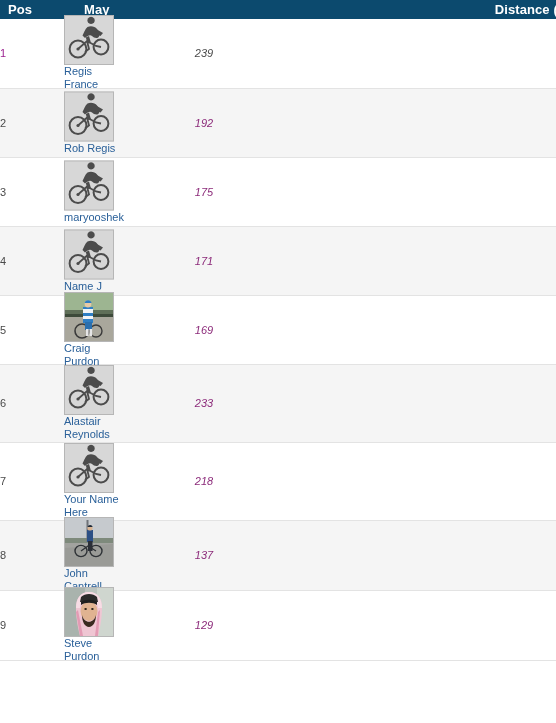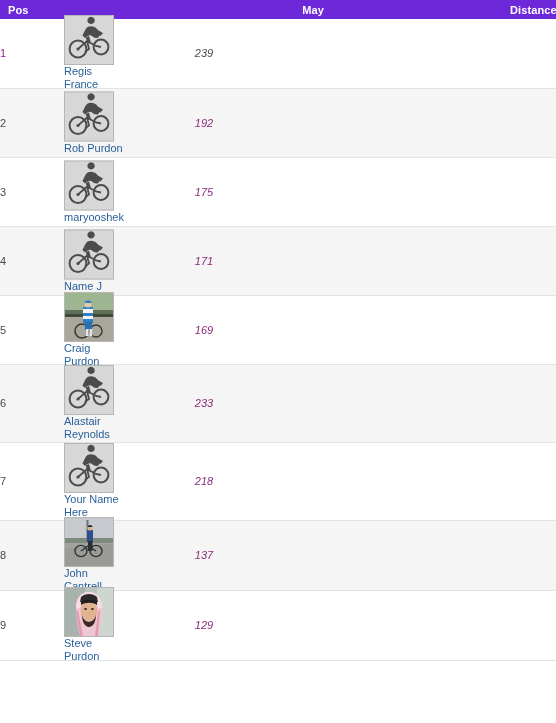--- a/index.html
+++ b/index.html
@@ -13,32 +13,32 @@
     overflow: hidden;
     font-family: "Liberation Sans", sans-serif;
     -webkit-font-smoothing: antialiased;
   }
   .leaderboard {
     width: 556px;
     border-collapse: collapse;
     table-layout: fixed;
   }
   .leaderboard thead th {
-    background: #6d28d9;
+    background: #0c4a6e;
     color: #ffffff;
-    font-size: 11px;
+    font-size: 13px;
     font-weight: bold;
     height: 19px;
     padding: 0 8px;
     vertical-align: middle;
     border: none;
     letter-spacing: 0.1px;
   }
   th.col-pos { text-align: left; width: 60px; }
-  th.col-month { text-align: right; width: 240px; }
+  th.col-month { text-align: left; width: 240px; }
   th.col-distance { text-align: right; width: 256px; }
 
   .leaderboard tbody tr {
     border-bottom: 1px solid #e3e3e3;
   }
   .leaderboard tbody tr.alt {
     background: #f5f5f5;
   }
   .leaderboard tbody tr.plain {
     background: #ffffff;
@@ -152,21 +152,21 @@
                   <circle cx="13" cy="33" r="1.6"></circle>
                   <path d="M13 33 L22 25 L31 30 L36 31" stroke="#4c4c4c" stroke-width="1.8" fill="none"></path>
                   <path d="M22 25 L24 33 L20 36" stroke="#4c4c4c" stroke-width="1.8" fill="none"></path>
                   <path d="M26 8 a3.6 3.6 0 1 1 0.1 0 Z"></path>
                   <path d="M22.5 11 C26 9.5 30 10.5 32 13 C34 15.5 35.5 18 34 20.5 C32.5 23 29 22 27 20 C25 18 22 20 20 22 L17.5 19.5 C19 16.5 20 13 22.5 11 Z"></path>
                   <path d="M31 13 L38 17 L35.5 20 L29.5 17.5 Z"></path>
                   <path d="M24 20 L26 27 L22.5 27.5 L20.8 21.5 Z"></path>
                 </g>
               </svg>
             </a>
-            <a class="rider-name">Rob Purdon</a>
+            <a class="rider-name">Rob Regis</a>
           </div></td>
         <td class="cell-month"><span class="value visited">192</span></td>
         <td class="cell-distance"></td>
       </tr>
       <tr class="plain" style="height: 69px;">
         <td class="cell-pos" style="position: relative;"><span class="pos-num">3</span><div class="rider-block">
             <a class="avatar">
               <svg width="48" height="48" viewBox="0 0 48 48">
                 <rect width="48" height="48" fill="#d7d7d7"></rect>
                 <g fill="#4c4c4c">

